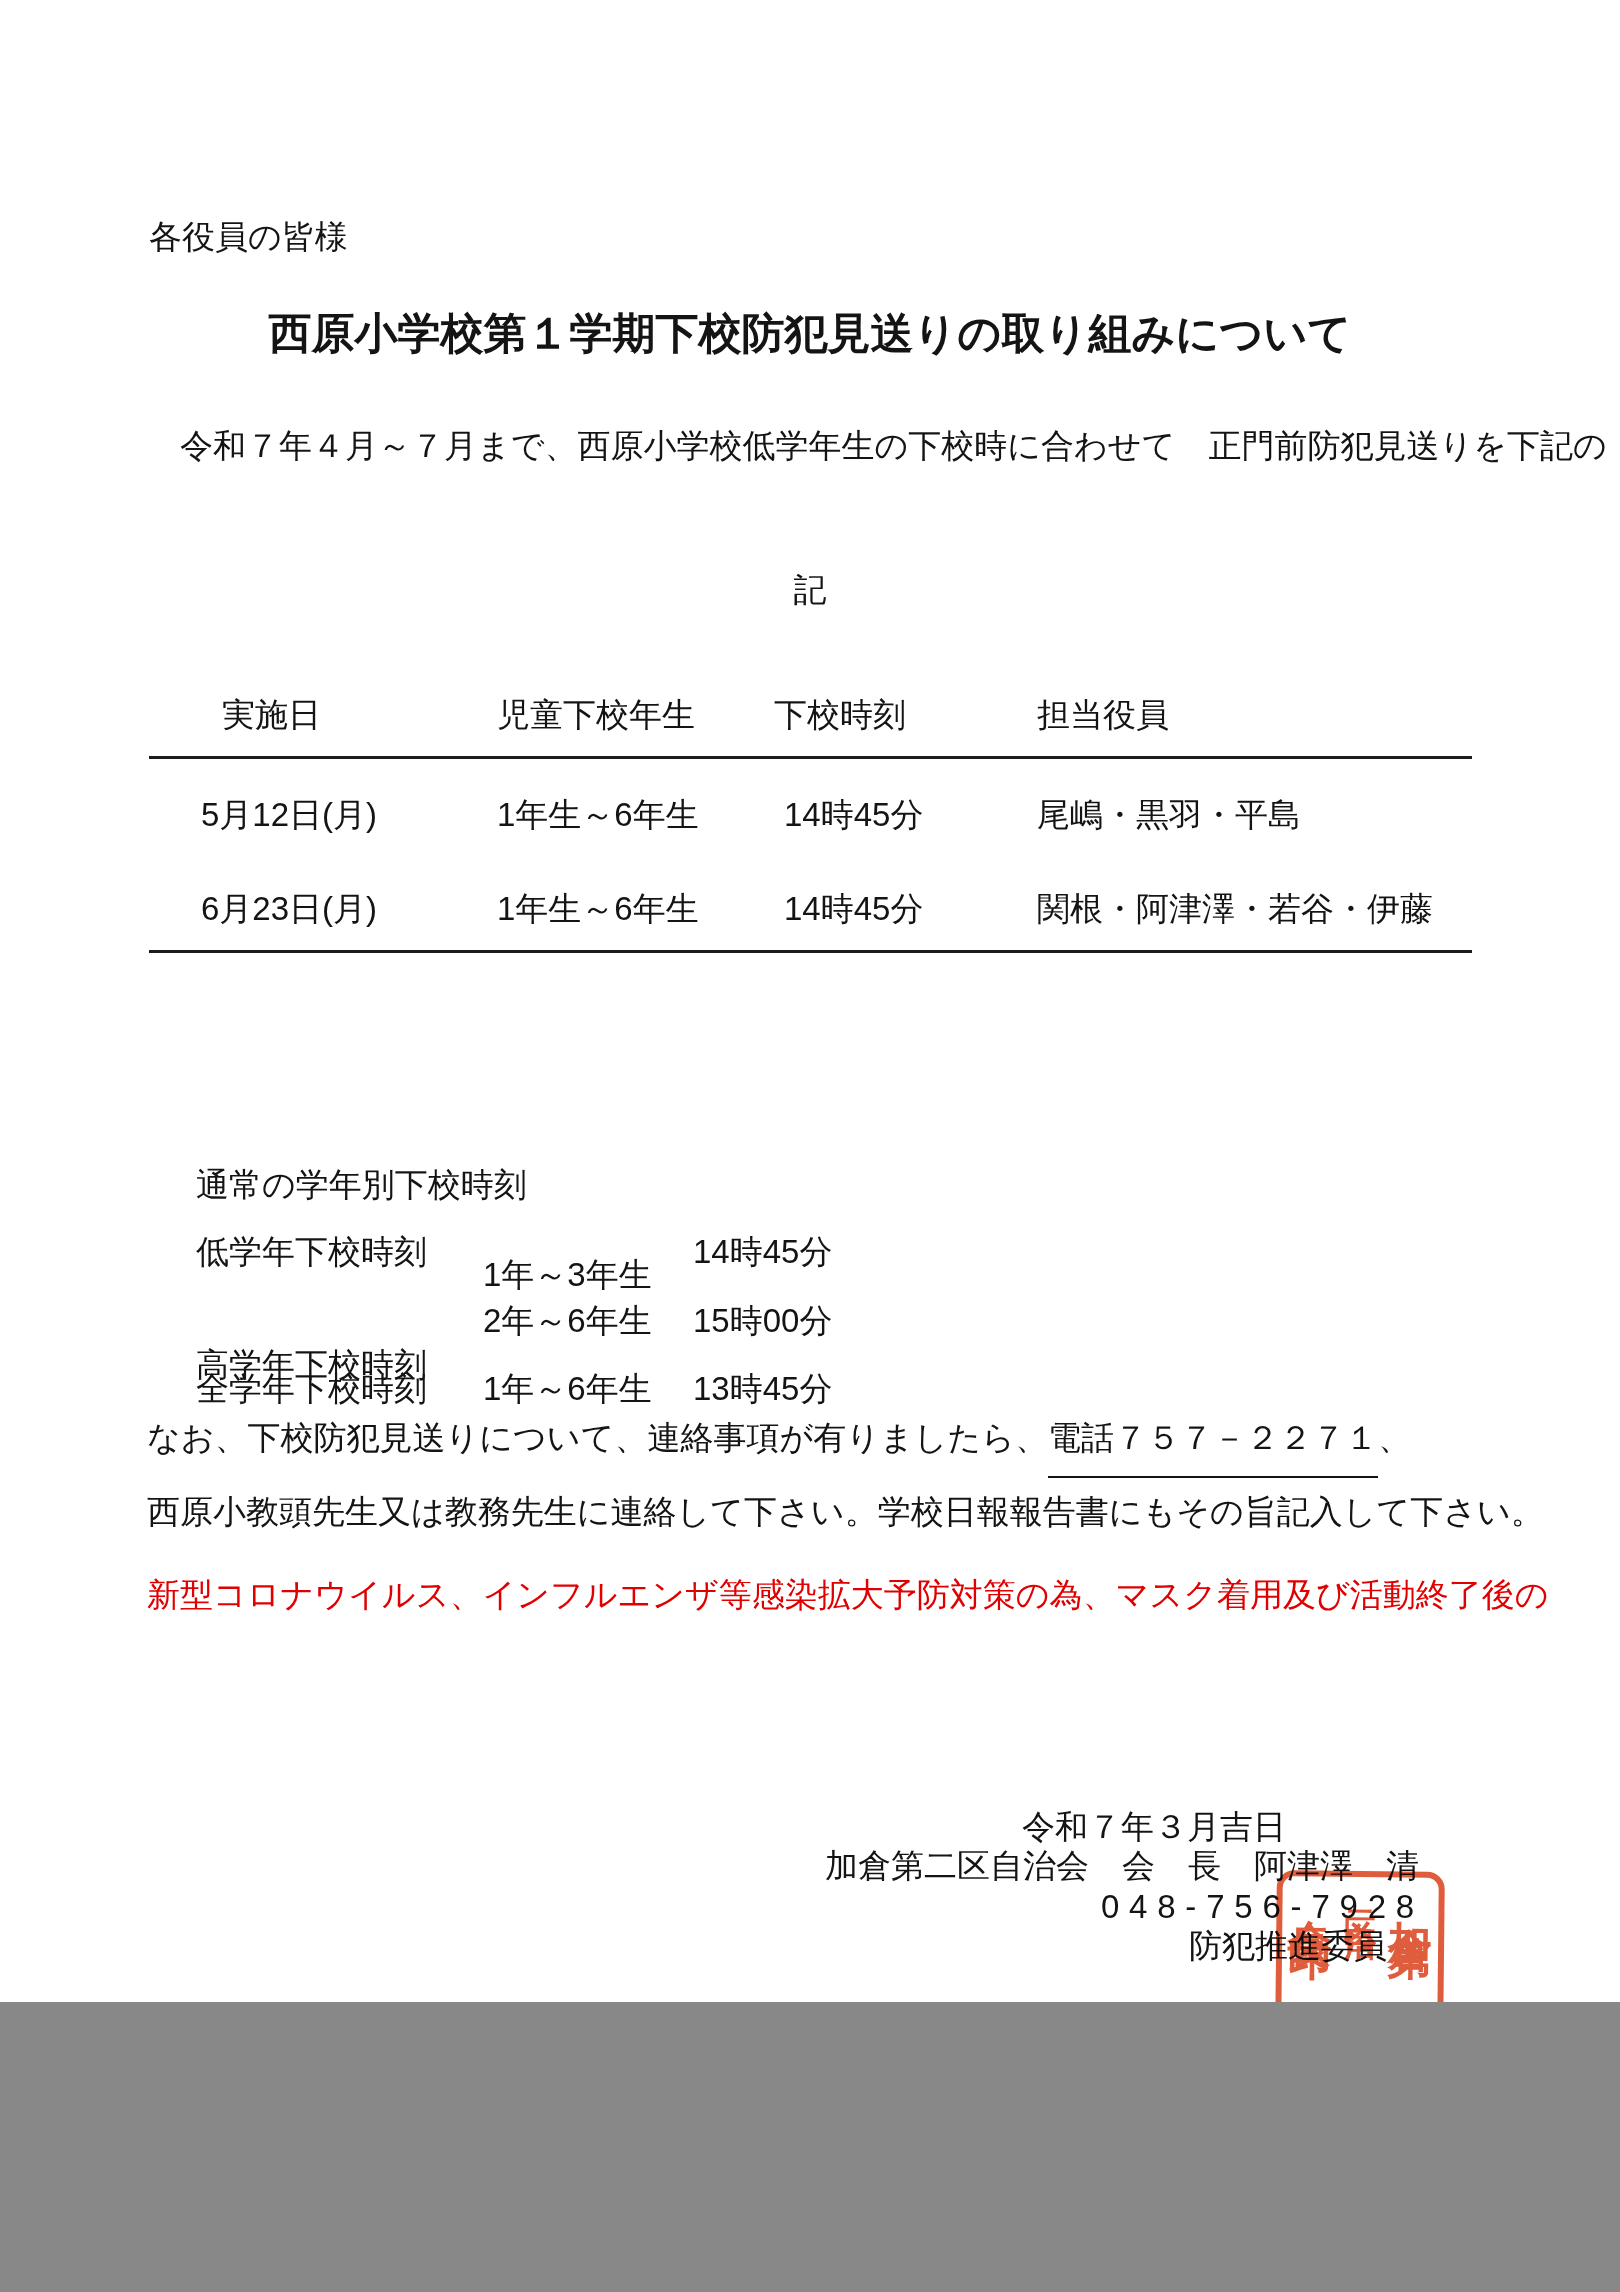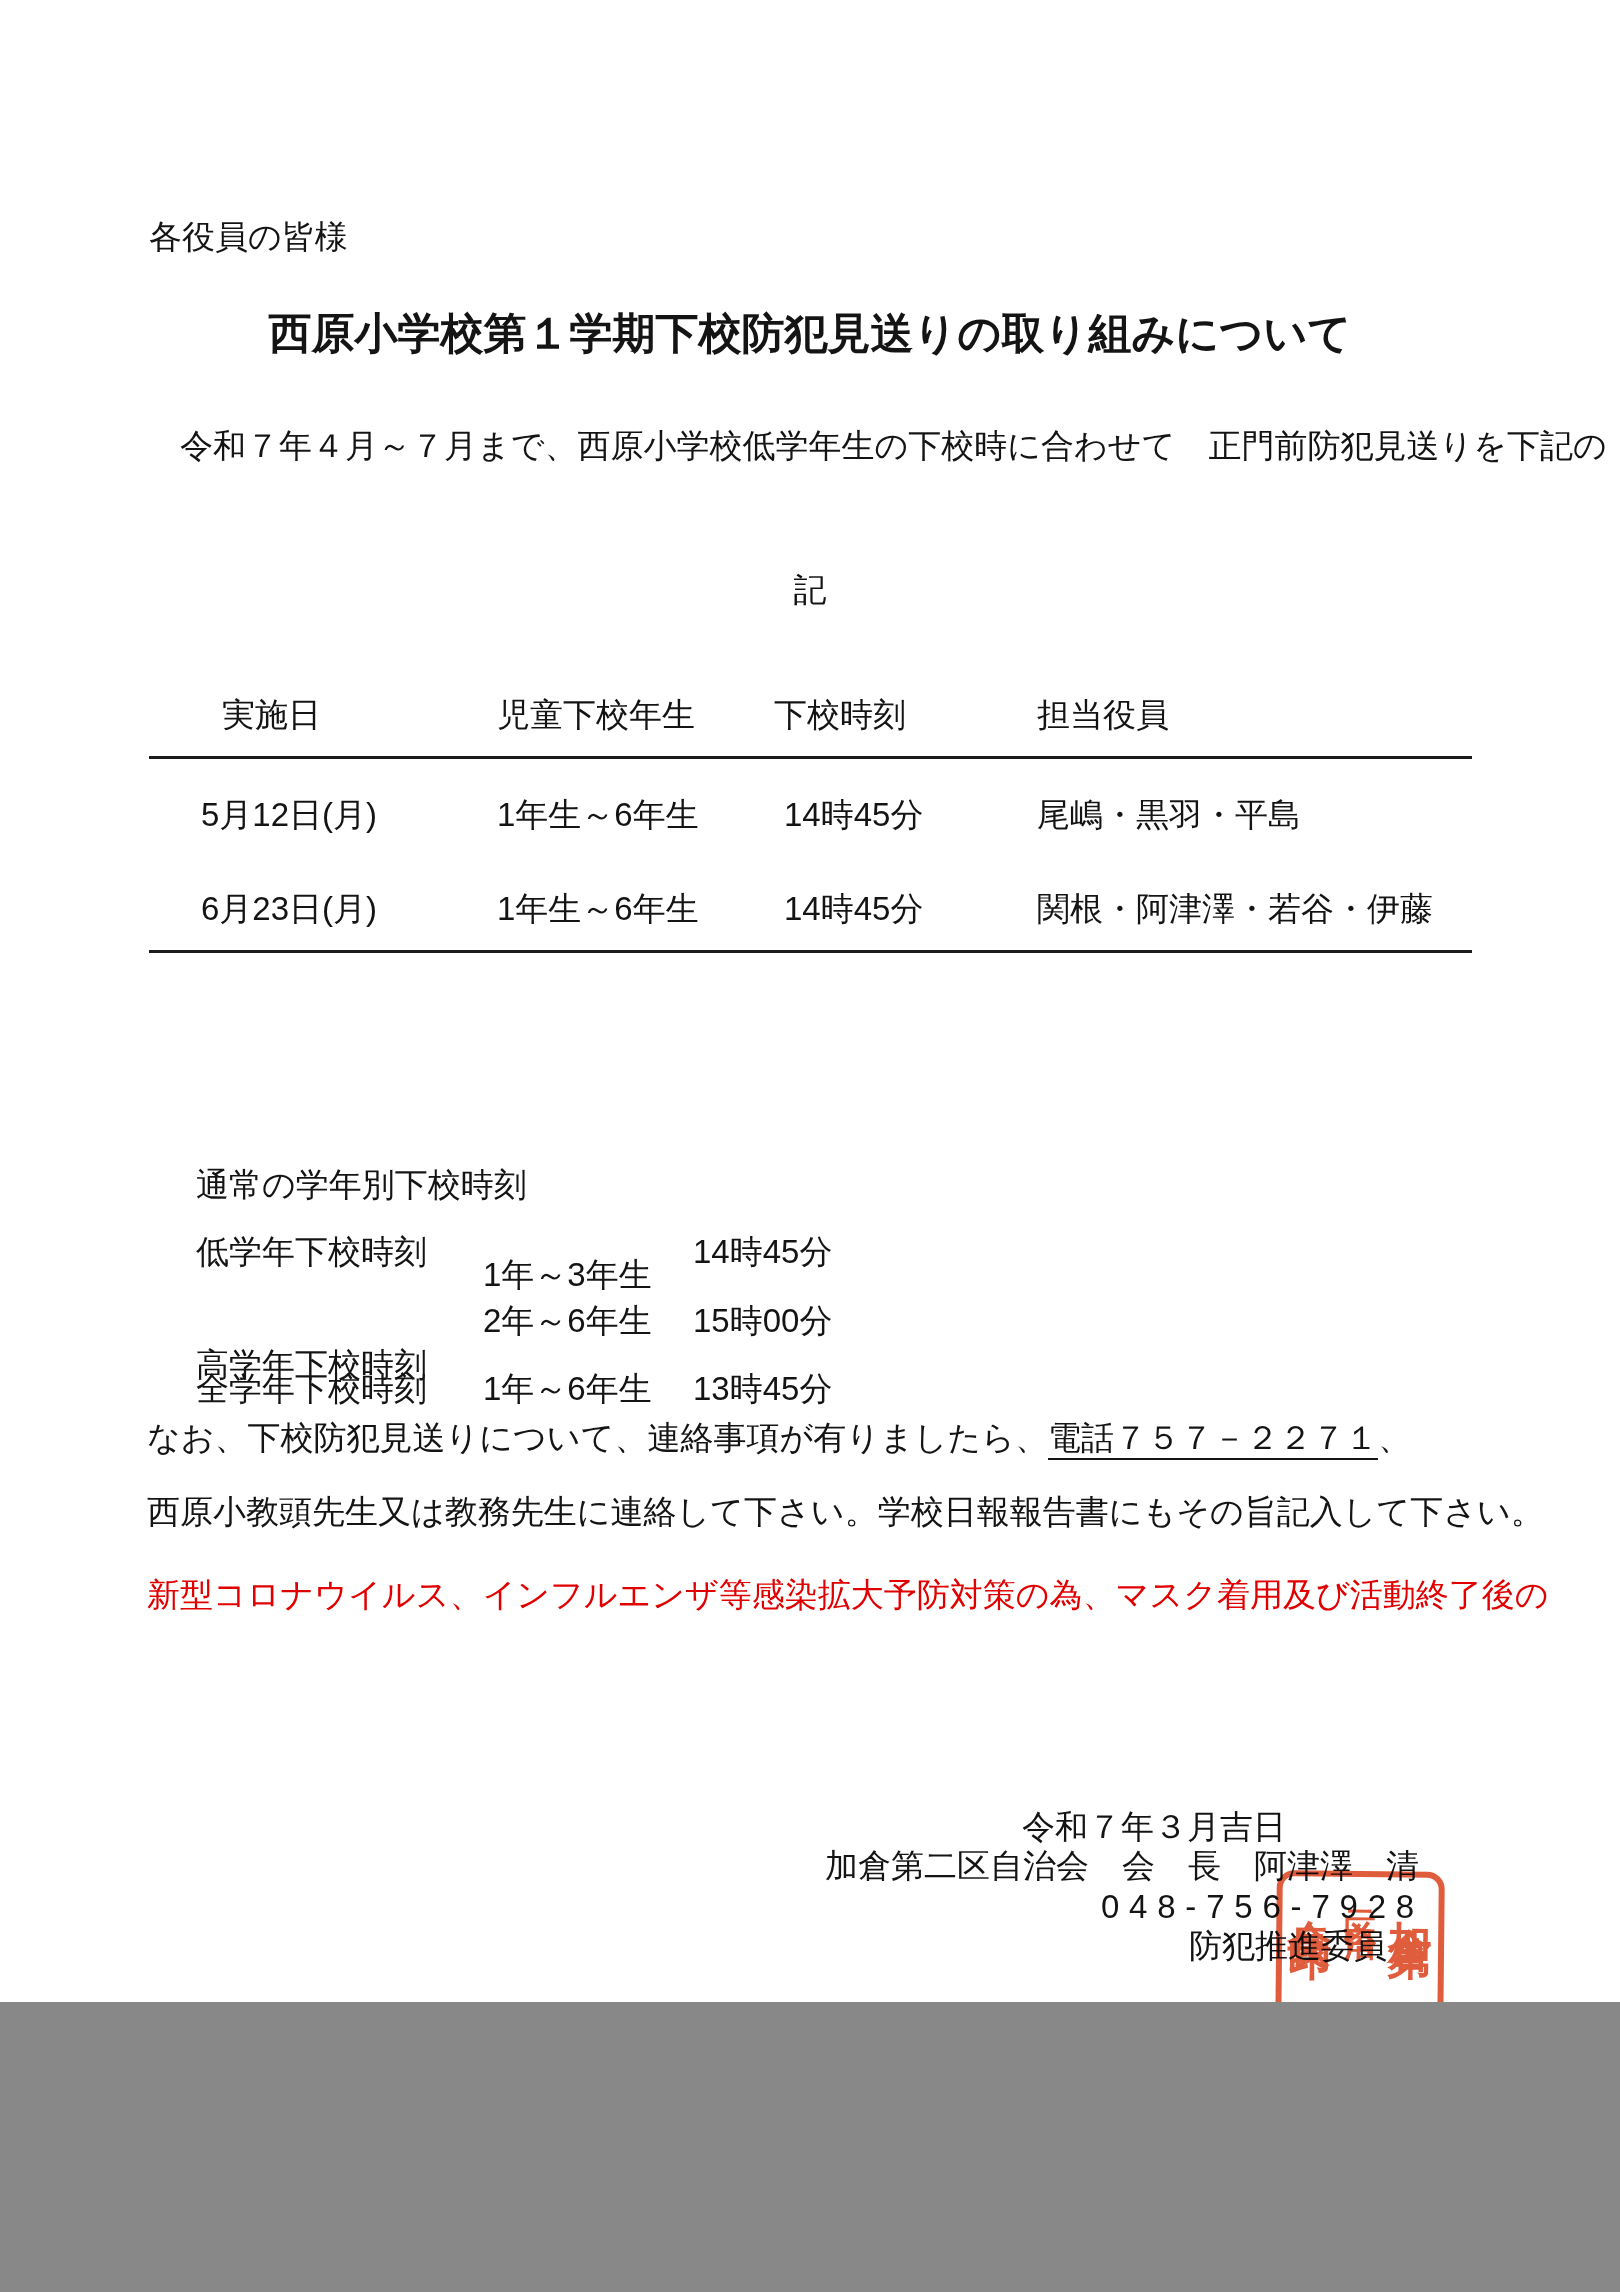--- a/index.html
+++ b/index.html
@@ -9,21 +9,21 @@
     background:#ffffff;
     margin:0 auto;
     font-family:"Liberation Sans","DejaVu Sans",sans-serif;
     color:#141414;
     overflow:hidden;
   }
   .t{position:absolute;white-space:pre;font-size:33px;line-height:1.18;}
   .doc-title{font-size:43px;font-weight:700;left:0;right:0;text-align:center;}
   .center{left:0;right:0;text-align:center;}
   .rule{position:absolute;height:2.9px;background:#1c1c1c;}
-  .phone-underline{border-bottom:2.9px solid #141414;padding-bottom:2px;}
+  .phone-underline{border-bottom:2.9px solid #141414;padding-bottom:20px;}
   .red{font-weight:400;}
   .sig{text-align:right;}
   .sig-phone{letter-spacing:9.8px;}
   .stamp{
     position:absolute;left:1276px;top:1871px;width:168px;height:168px;
     border:6.9px solid;border-radius:17.6px;box-sizing:border-box;
     mix-blend-mode:multiply;opacity:0.92;
     transform:rotate(0.6deg);
     font-family:"DejaVu Serif","Liberation Serif",serif;font-weight:700;
   }

